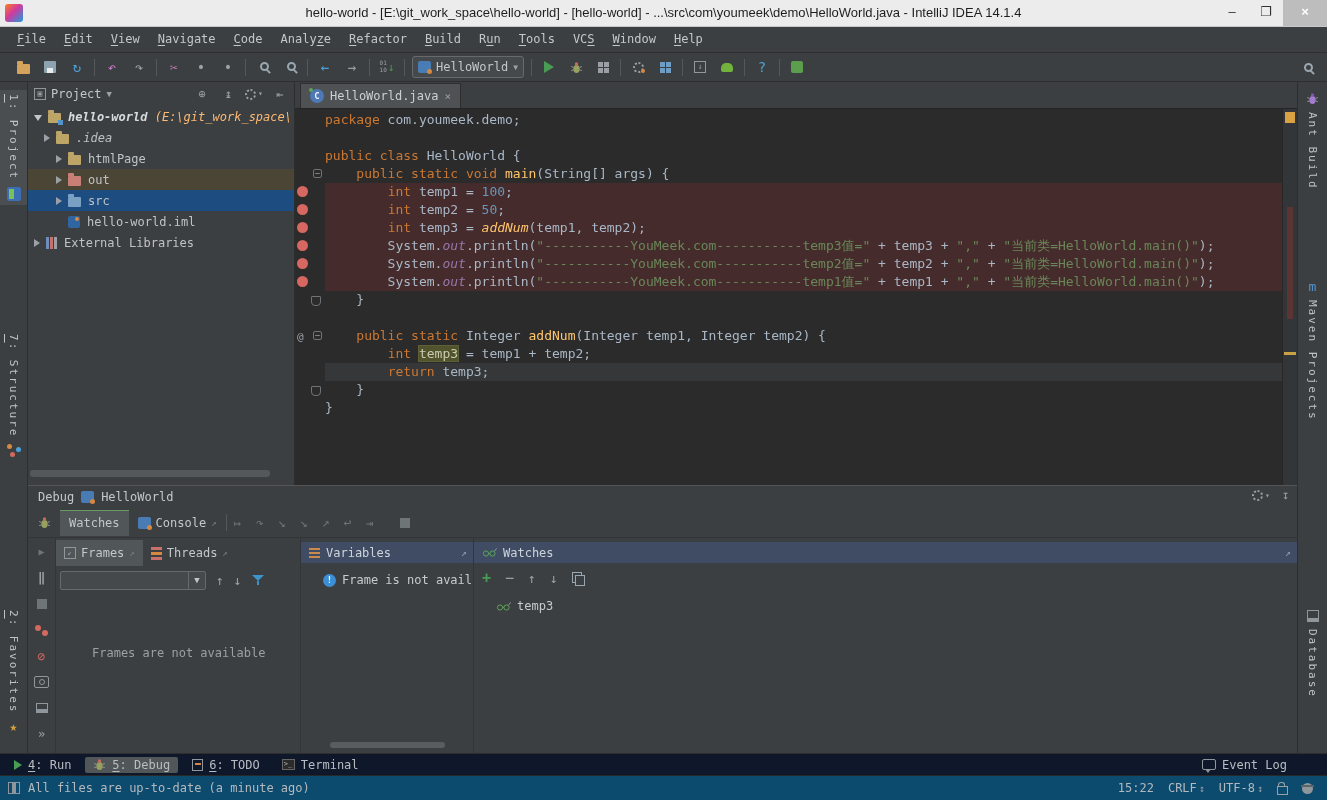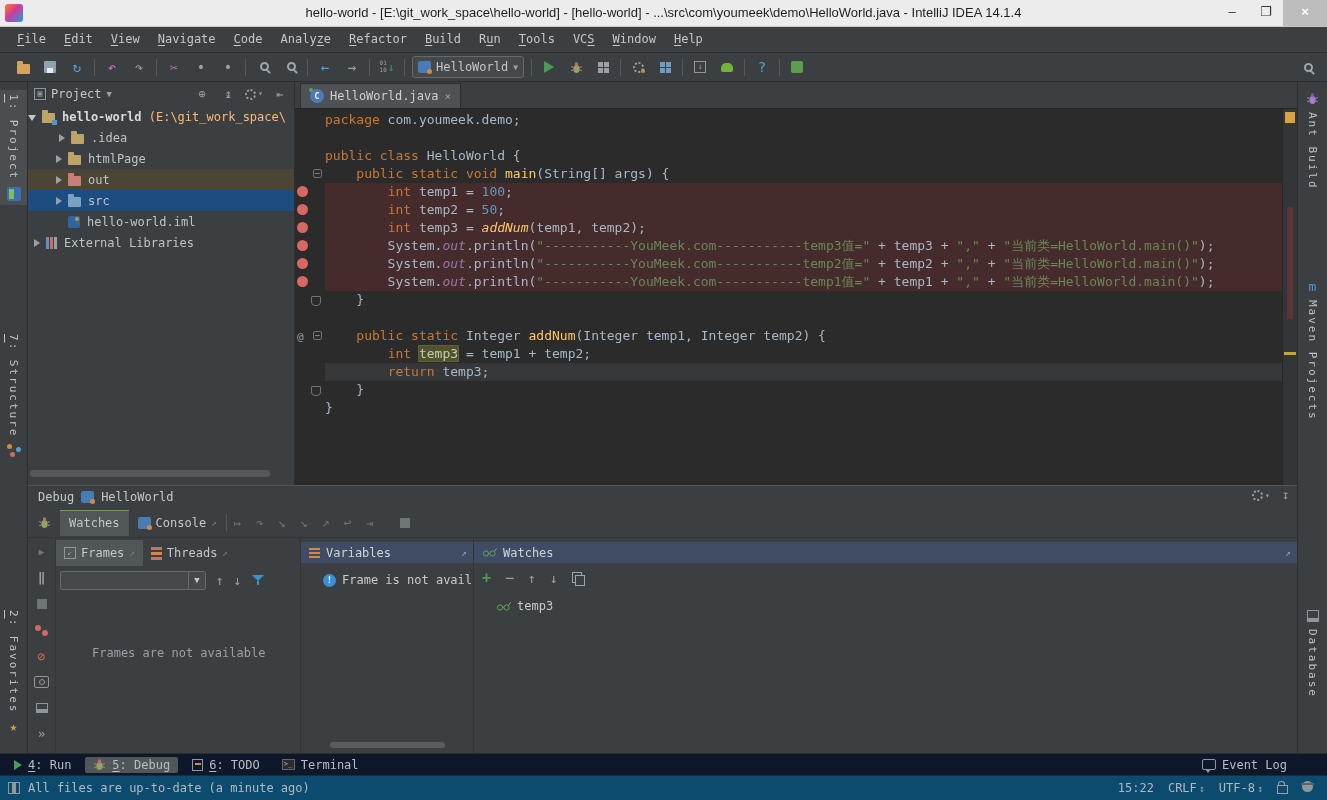--- a/index.html
+++ b/index.html
@@ -106,21 +106,21 @@
 
   
   .bottombar{position:absolute;left:0;top:753px;width:100%;height:22px;background:#0f172a;border-top:1px solid #2e2e2e;
              display:flex;align-items:center;box-sizing:border-box}
   .bb-item{display:flex;align-items:center;gap:6px;padding:1px 8px;margin-left:6px;color:#b8bdc2}
   .bb-item.active{background:#515658;border-radius:2px}
   .bb-event{position:absolute;right:40px;display:flex;align-items:center;gap:6px;color:#b8bdc2}
   .statusbar{position:absolute;left:0;top:775px;width:100%;height:25px;background:#0c4a6e;border-top:1px solid #282828;
              display:flex;align-items:center;box-sizing:border-box;color:#b4b9be}
   .sb-msg{margin-left:8px;display:flex;align-items:center;gap:8px}
-  .sb-right{position:absolute;right:14px;display:flex;align-items:flex-start;gap:14px}
+  .sb-right{position:absolute;right:14px;display:flex;align-items:center;gap:14px}
 
   
   .ic{display:inline-flex;align-items:center;justify-content:center;line-height:1}
   .sh-folder{width:13px;height:10px;border-radius:1px;position:relative;margin-top:3px}
   .sh-folder::before{content:"";position:absolute;top:-3px;left:0;width:6px;height:3px;background:inherit;border-radius:1px 1px 0 0}
   .badge{position:absolute;right:-2px;bottom:-2px;width:5px;height:5px;background:#5394ce}
   .sh-floppy{width:12px;height:12px;background:#8ea3b0;border-radius:1px;position:relative}
   .sh-floppy::after{content:"";position:absolute;left:3px;bottom:0;width:6px;height:5px;background:#e8ecee}
   .sh-zoom{width:9px;height:9px;border:2px solid #9aa7b0;border-radius:50%;position:relative;box-sizing:border-box;margin:-2px -2px 0 0}
   .sh-zoom::after{content:"";position:absolute;width:6px;height:2px;background:#9aa7b0;bottom:-3px;right:-4px;transform:rotate(45deg)}
@@ -409,22 +409,22 @@
               <span class="ic sh-gear"></span>
               <span style="font-size: 8px; color: rgb(154, 160, 166);">▾</span>
             </span>
           </span>
           <span class="tbtn" style="width: 16px; height: 16px;">
             <span class="ic" style="color: rgb(154, 160, 166); font-size: 12px;">⇤</span>
           </span>
         </span>
     </div>
     <div id="projTree">
-        <div class="trow bold" style=""><span class="tarrow exp"></span><span class="ic sh-folder" style="background: rgb(189, 164, 103); margin-right: 7px;"><span class="badge"></span></span><span class="lbl">hello-world</span><span class="tsuffix"> (E:\git_work_space\</span></div>
-        <div class="trow" style="padding-left: 31px;"><span class="tarrow"></span><span class="ic sh-folder" style="background: rgb(189, 164, 103); margin-right: 7px;"></span><span class="lbl">.idea</span></div>
+        <div class="trow bold" style="padding-left: 6px; font-style: italic;"><span class="tarrow exp"></span><span class="ic sh-folder" style="background: rgb(189, 164, 103); margin-right: 7px;"><span class="badge"></span></span><span class="lbl">hello-world</span><span class="tsuffix"> (E:\git_work_space\</span></div>
+        <div class="trow" style="padding-left: 16px; font-style: italic;"><span class="tarrow"></span><span class="ic sh-folder" style="background: rgb(189, 164, 103); margin-right: 7px;"></span><span class="lbl">.idea</span></div>
         <div class="trow" style="padding-left: 28px;"><span class="tarrow"></span><span class="ic sh-folder" style="background: rgb(189, 164, 103); margin-right: 7px;"></span><span class="lbl">htmlPage</span></div>
         <div class="trow hover" style="padding-left: 28px;"><span class="tarrow"></span><span class="ic sh-folder" style="background: rgb(201, 127, 118); margin-right: 7px;"></span><span class="lbl">out</span></div>
         <div class="trow selected" style="padding-left: 28px;"><span class="tarrow"></span><span class="ic sh-folder" style="background: rgb(122, 160, 196); margin-right: 7px;"></span><span class="lbl">src</span></div>
         <div class="trow" style="padding-left: 28px;"><span style="width: 12px;"></span><span class="ic sh-iml" style="margin-right: 7px;"></span><span class="lbl">hello-world.iml</span></div>
         <div class="trow" style="padding-left: 6px;"><span class="tarrow"></span><span class="ic sh-libs" style="margin-right: 7px;"><i style="background: rgb(106, 143, 191);"></i><i style="background: rgb(201, 112, 106);"></i><i style="background: rgb(154, 160, 166);"></i></span><span class="lbl">External Libraries</span></div>
       </div>
     <div class="hscroll"></div>
   </div>
 
   <div class="editor">

